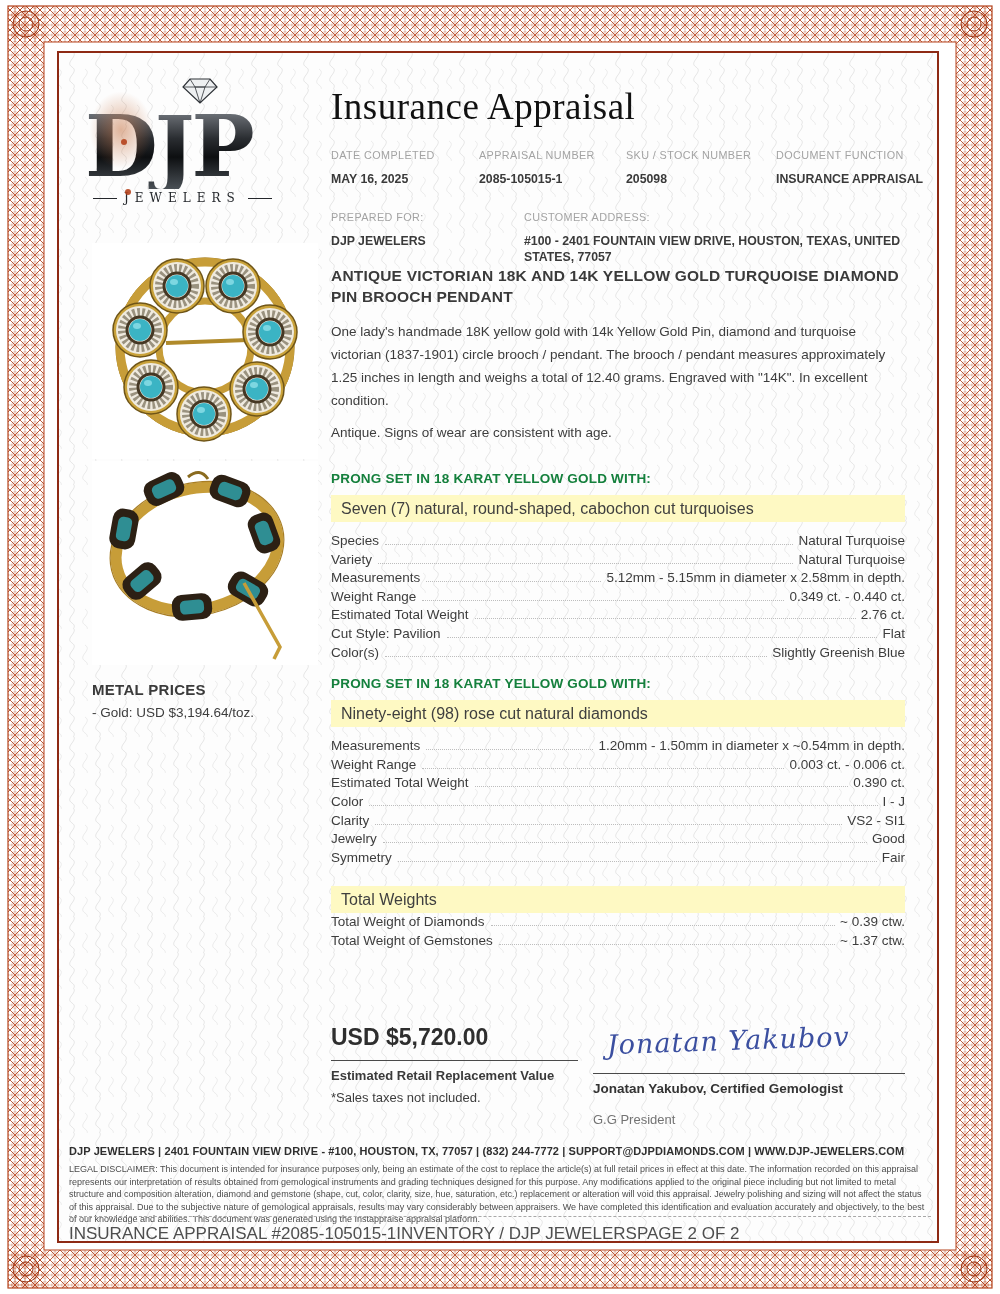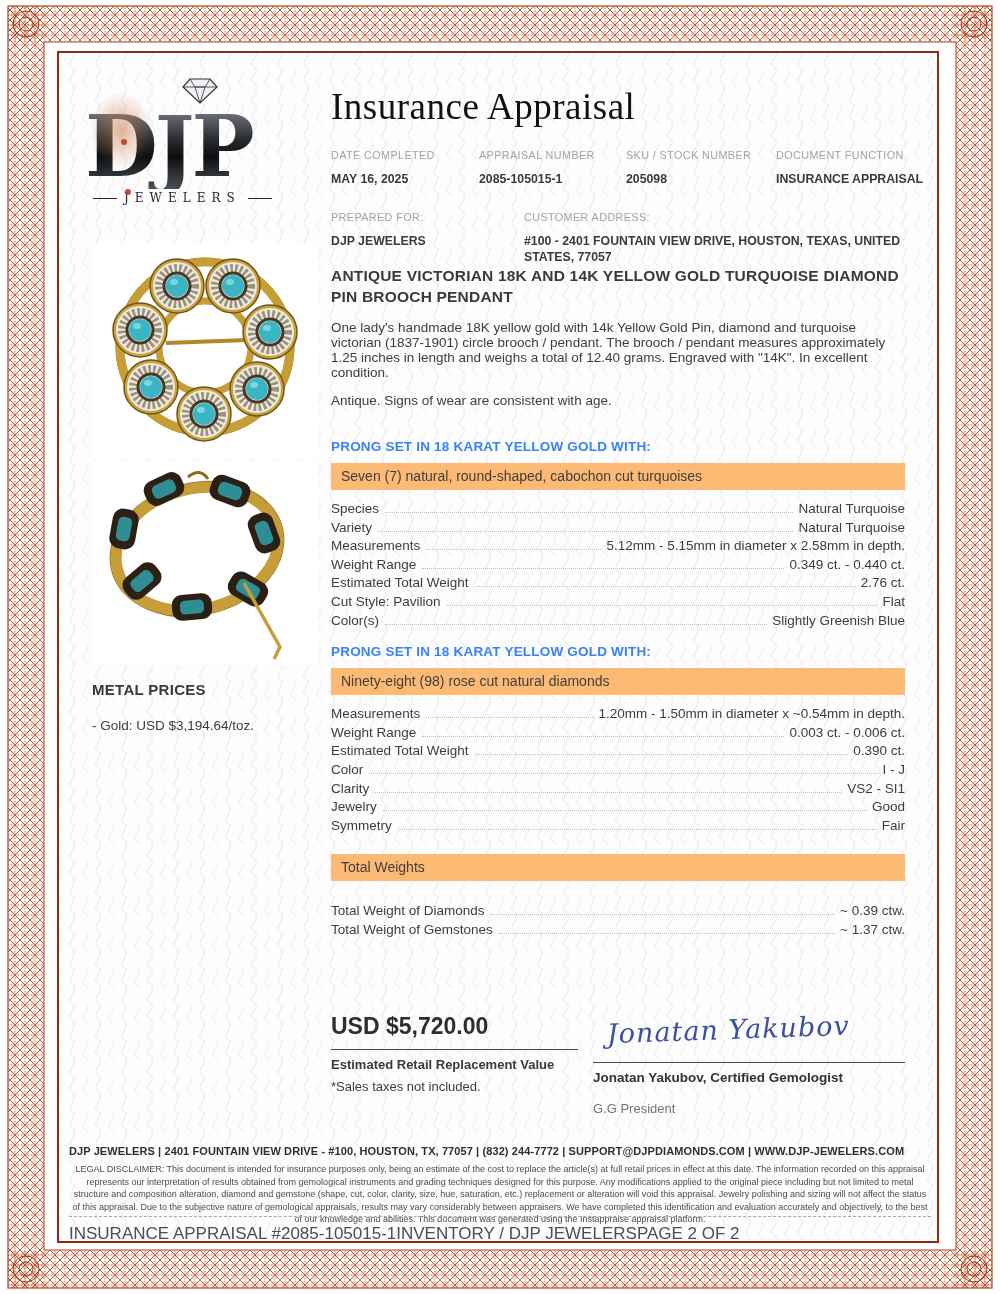--- a/index.html
+++ b/index.html
@@ -36,57 +36,57 @@
   .meta-row2 { position:absolute; left:272px; top:158px; width:602px; display:grid;
                grid-template-columns:193px 1fr; }
   .meta-label { font-size:10.8px; color:#a3a3a3; letter-spacing:.4px; }
   .meta-value { margin-top:11px; font-size:12.3px; font-weight:bold; color:#3a3a3a; line-height:15.5px; }
 
   
   .left-col { position:absolute; left:33px; top:190px; width:226px; }
   .photo-card { width:226px; background:#ffffff; }
   .metal { margin-top:16px; }
   .metal-heading { font-size:15px; font-weight:bold; color:#3a3a3a; letter-spacing:.3px; }
-  .metal-item { font-size:13.5px; margin-top:20px; color:#3d3d3d; }
+  .metal-item { font-size:13.5px; margin-top:7px; color:#3d3d3d; }
 
   
   .right-col { position:absolute; left:272px; top:212px; width:574px; }
   .product-title { font-size:15.5px; font-weight:bold; line-height:21px; color:#3a3a3a; letter-spacing:.2px; }
-  .desc { margin-top:13px; font-size:13.5px; line-height:15px; color:#3d3d3d; }
+  .desc { margin-top:13px; font-size:13.5px; line-height:23px; color:#3d3d3d; }
   .note { margin-top:13px; font-size:13.5px; color:#3d3d3d; }
-  .sec-heading { margin-top:31px; font-size:13.5px; font-weight:bold; color:#3b82f6; letter-spacing:.2px; }
-  .gray-bar { margin-top:9px; height:27px; line-height:27px; background:#fdba74; padding:0 10px;
-              font-size:14px; color:#3f3f3f; }
+  .sec-heading { margin-top:31px; font-size:13.5px; font-weight:bold; color:#15803d; letter-spacing:.2px; }
+  .gray-bar { margin-top:9px; height:27px; line-height:27px; background:#fef9c3; padding:0 10px;
+              font-size:16px; color:#3f3f3f; }
   .rows { margin-top:11px; }
   .spec-row { height:18.6px; display:flex; align-items:baseline; font-size:13.5px; color:#3d3d3d; }
   .spec-label { white-space:nowrap; }
   .leader { flex:1; border-bottom:1.5px dotted #bdbdbd; margin:0 5px 4px 6px; }
   .spec-value { white-space:nowrap; }
   .sec2 { margin-top:13px; }
   .bar-totals { margin-top:18px; }
-  .rows-tight { margin-top:22px; }
+  .rows-tight { margin-top:1px; }
 
   
   .valuation-row { margin-top:72px; display:flex; justify-content:space-between; }
   .price-block { width:247px; }
   .price { font-size:23px; font-weight:bold; color:#2e2e2e; }
   .vrule { border-top:1px solid #4a4a4a; margin:9px 0 7px; }
   .caption { font-size:13px; font-weight:bold; color:#3a3a3a; }
   .tax-note { font-size:13px; margin-top:7px; color:#3d3d3d; }
   .sig-block { width:312px; }
   .sig-script { height:40px; font-family:"DejaVu Serif", serif; font-style:italic; font-size:27px;
                 color:#3b4fa0; transform:rotate(-2deg); margin-left:14px; letter-spacing:1px; }
   .sig-name { font-size:13.5px; font-weight:bold; color:#333; }
   .sig-role { font-size:13px; margin-top:16px; color:#737373; }
 
   
   .contact { position:absolute; left:10px; top:1092px; width:862px; font-size:11px; font-weight:bold;
              color:#2f2f2f; letter-spacing:.1px; }
   .disclaimer { position:absolute; left:10px; top:1110px; width:862px; font-size:9px; line-height:12.6px;
-                color:#4c4c4c;text-align:center; }
+                color:#4c4c4c; }
   .bottom-strip { position:absolute; left:10px; top:1163px; width:862px; border-top:1px dashed #a8a8a8;
                   padding-top:7px; display:flex; justify-content:flex-start; font-size:17px; color:#4e4e4e; }
 </style>
 </head>
 <body>
 
 <div class="page">
 
   <svg class="frame-svg" width="1000" height="1294">
     <defs>

